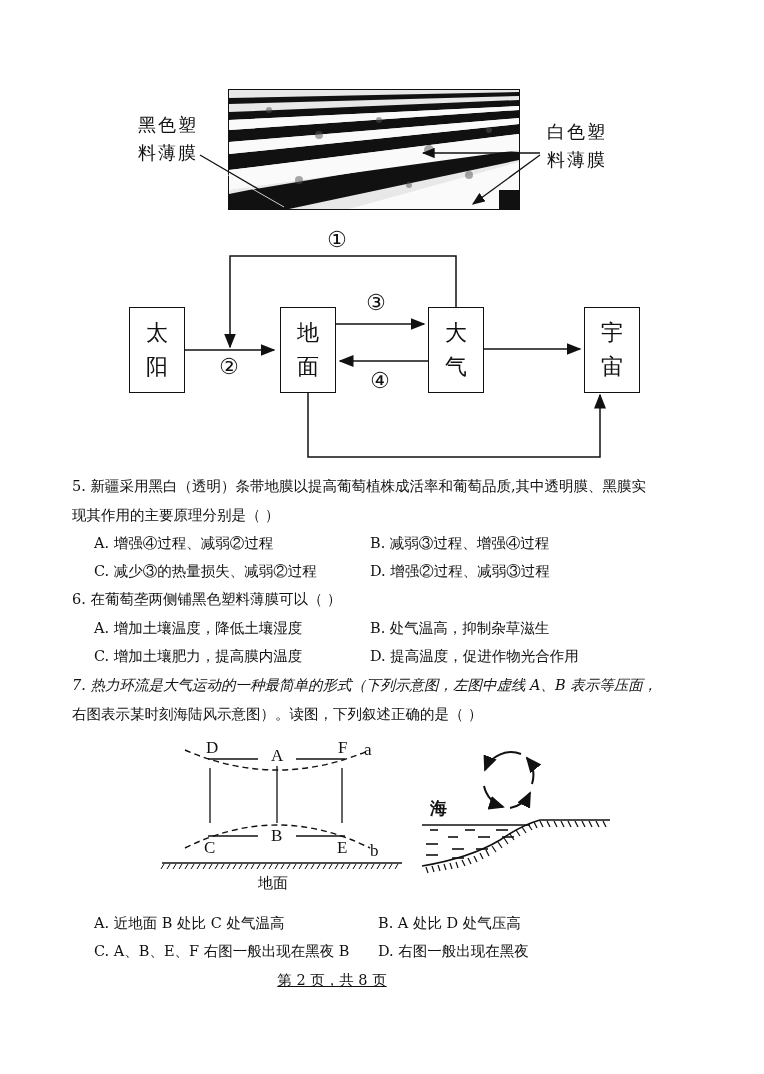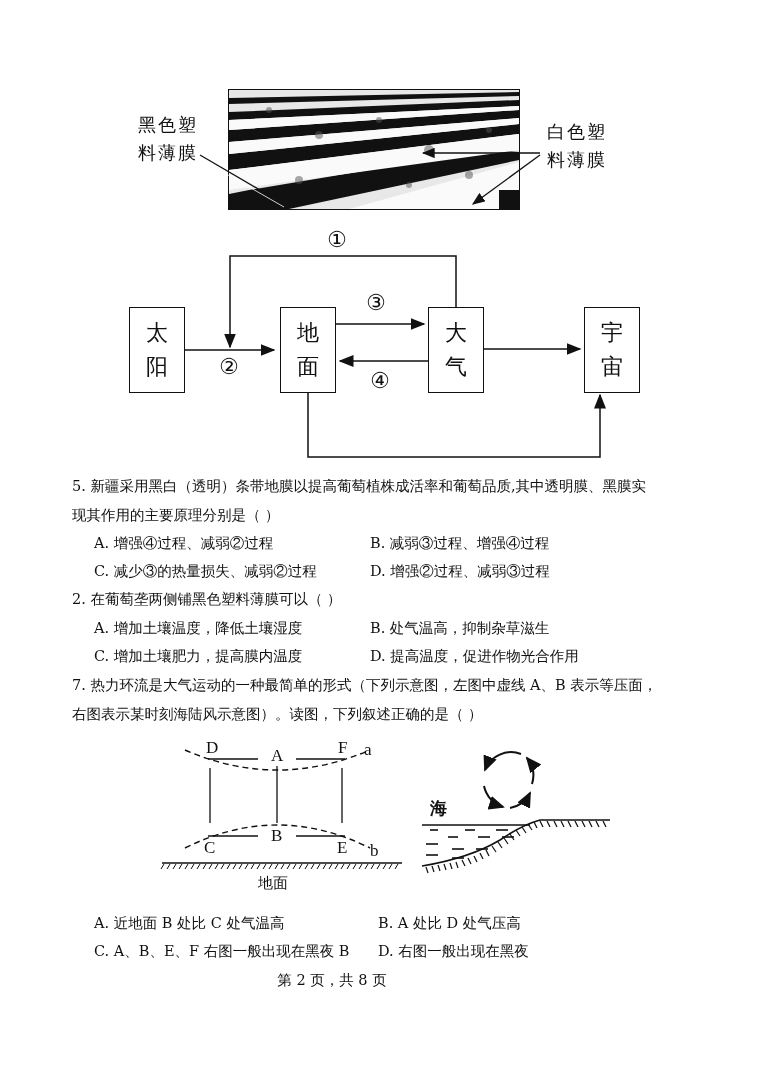--- a/index.html
+++ b/index.html
@@ -15,21 +15,21 @@
 
   
   .box { position: absolute; border: 1.5px solid #111; background: #fff; box-sizing: border-box;
          display: flex; flex-direction: column; align-items: center; justify-content: center;
          font-family: "DejaVu Sans", sans-serif; font-size: 22px; line-height: 34px; }
   .circ { position: absolute; font-size: 22px; font-family: "DejaVu Sans", sans-serif; }
 
   
   .q { position: absolute; left: 72px; font-size: 14.5px; line-height: 20px; white-space: nowrap; }
   .opt { position: absolute; font-size: 14.5px; line-height: 20px; white-space: nowrap; }
-  .footer { position: absolute; left: 0; width: 664px; text-align: center; font-size: 14.5px; top: 971px; }
+  .footer { position: absolute; left: 0; width: 664px; text-align: center; font-size: 14.5px; top: 971px; text-decoration: underline; }
 
   .lbl { font-family: "Liberation Serif", serif; font-size: 17px; }
 </style>
 </head>
 <body>
 
 <div class="abs photo-label" style="left:138px; top:111px;">
   <div>黑色塑</div>
   <div>料薄膜</div>
 </div>
@@ -123,27 +123,27 @@
 <div class="circ" style="left:366px; top:290px;">③</div>
 <div class="circ" style="left:370px; top:368px;">④</div>
 
 <div class="q" style="top:476px;">5. 新疆采用黑白（透明）条带地膜以提高葡萄植株成活率和葡萄品质,其中透明膜、黑膜实</div>
 <div class="q" style="top:505px;">现其作用的主要原理分别是（ ）</div>
 <div class="opt" style="left:94px; top:533px;">A. 增强④过程、减弱②过程</div>
 <div class="opt" style="left:370px; top:533px;">B. 减弱③过程、增强④过程</div>
 <div class="opt" style="left:94px; top:561px;">C. 减少③的热量损失、减弱②过程</div>
 <div class="opt" style="left:370px; top:561px;">D. 增强②过程、减弱③过程</div>
 
-<div class="q" style="top:589px;">2. 在葡萄垄两侧铺黑色塑料薄膜可以（ ）</div>
+<div class="q" style="top:589px;">6. 在葡萄垄两侧铺黑色塑料薄膜可以（ ）</div>
 <div class="opt" style="left:94px; top:618px;">A. 增加土壤温度，降低土壤湿度</div>
 <div class="opt" style="left:370px; top:618px;">B. 处气温高，抑制杂草滋生</div>
 <div class="opt" style="left:94px; top:646px;">C. 增加土壤肥力，提高膜内温度</div>
 <div class="opt" style="left:370px; top:646px;">D. 提高温度，促进作物光合作用</div>
 
-<div class="q" style="top:675px;">7. 热力环流是大气运动的一种最简单的形式（下列示意图，左图中虚线 A、B 表示等压面，</div>
+<div class="q" style="top:675px;font-style:italic;">7. 热力环流是大气运动的一种最简单的形式（下列示意图，左图中虚线 A、B 表示等压面，</div>
 <div class="q" style="top:704px;">右图表示某时刻海陆风示意图）。读图，下列叙述正确的是（    ）</div>
 
 <svg class="abs" style="left:150px; top:730px;" width="260" height="170">
 
   <path d="M35,20 Q127,60 220,20" fill="none" stroke="#111" stroke-width="1.4" stroke-dasharray="6,4"></path>
 
   <path d="M35,118 Q127,72 220,118" fill="none" stroke="#111" stroke-width="1.4" stroke-dasharray="6,4"></path>
 
   <line x1="58" y1="29" x2="108" y2="29" stroke="#111" stroke-width="1.3"></line>
   <line x1="146" y1="29" x2="195" y2="29" stroke="#111" stroke-width="1.3"></line>

